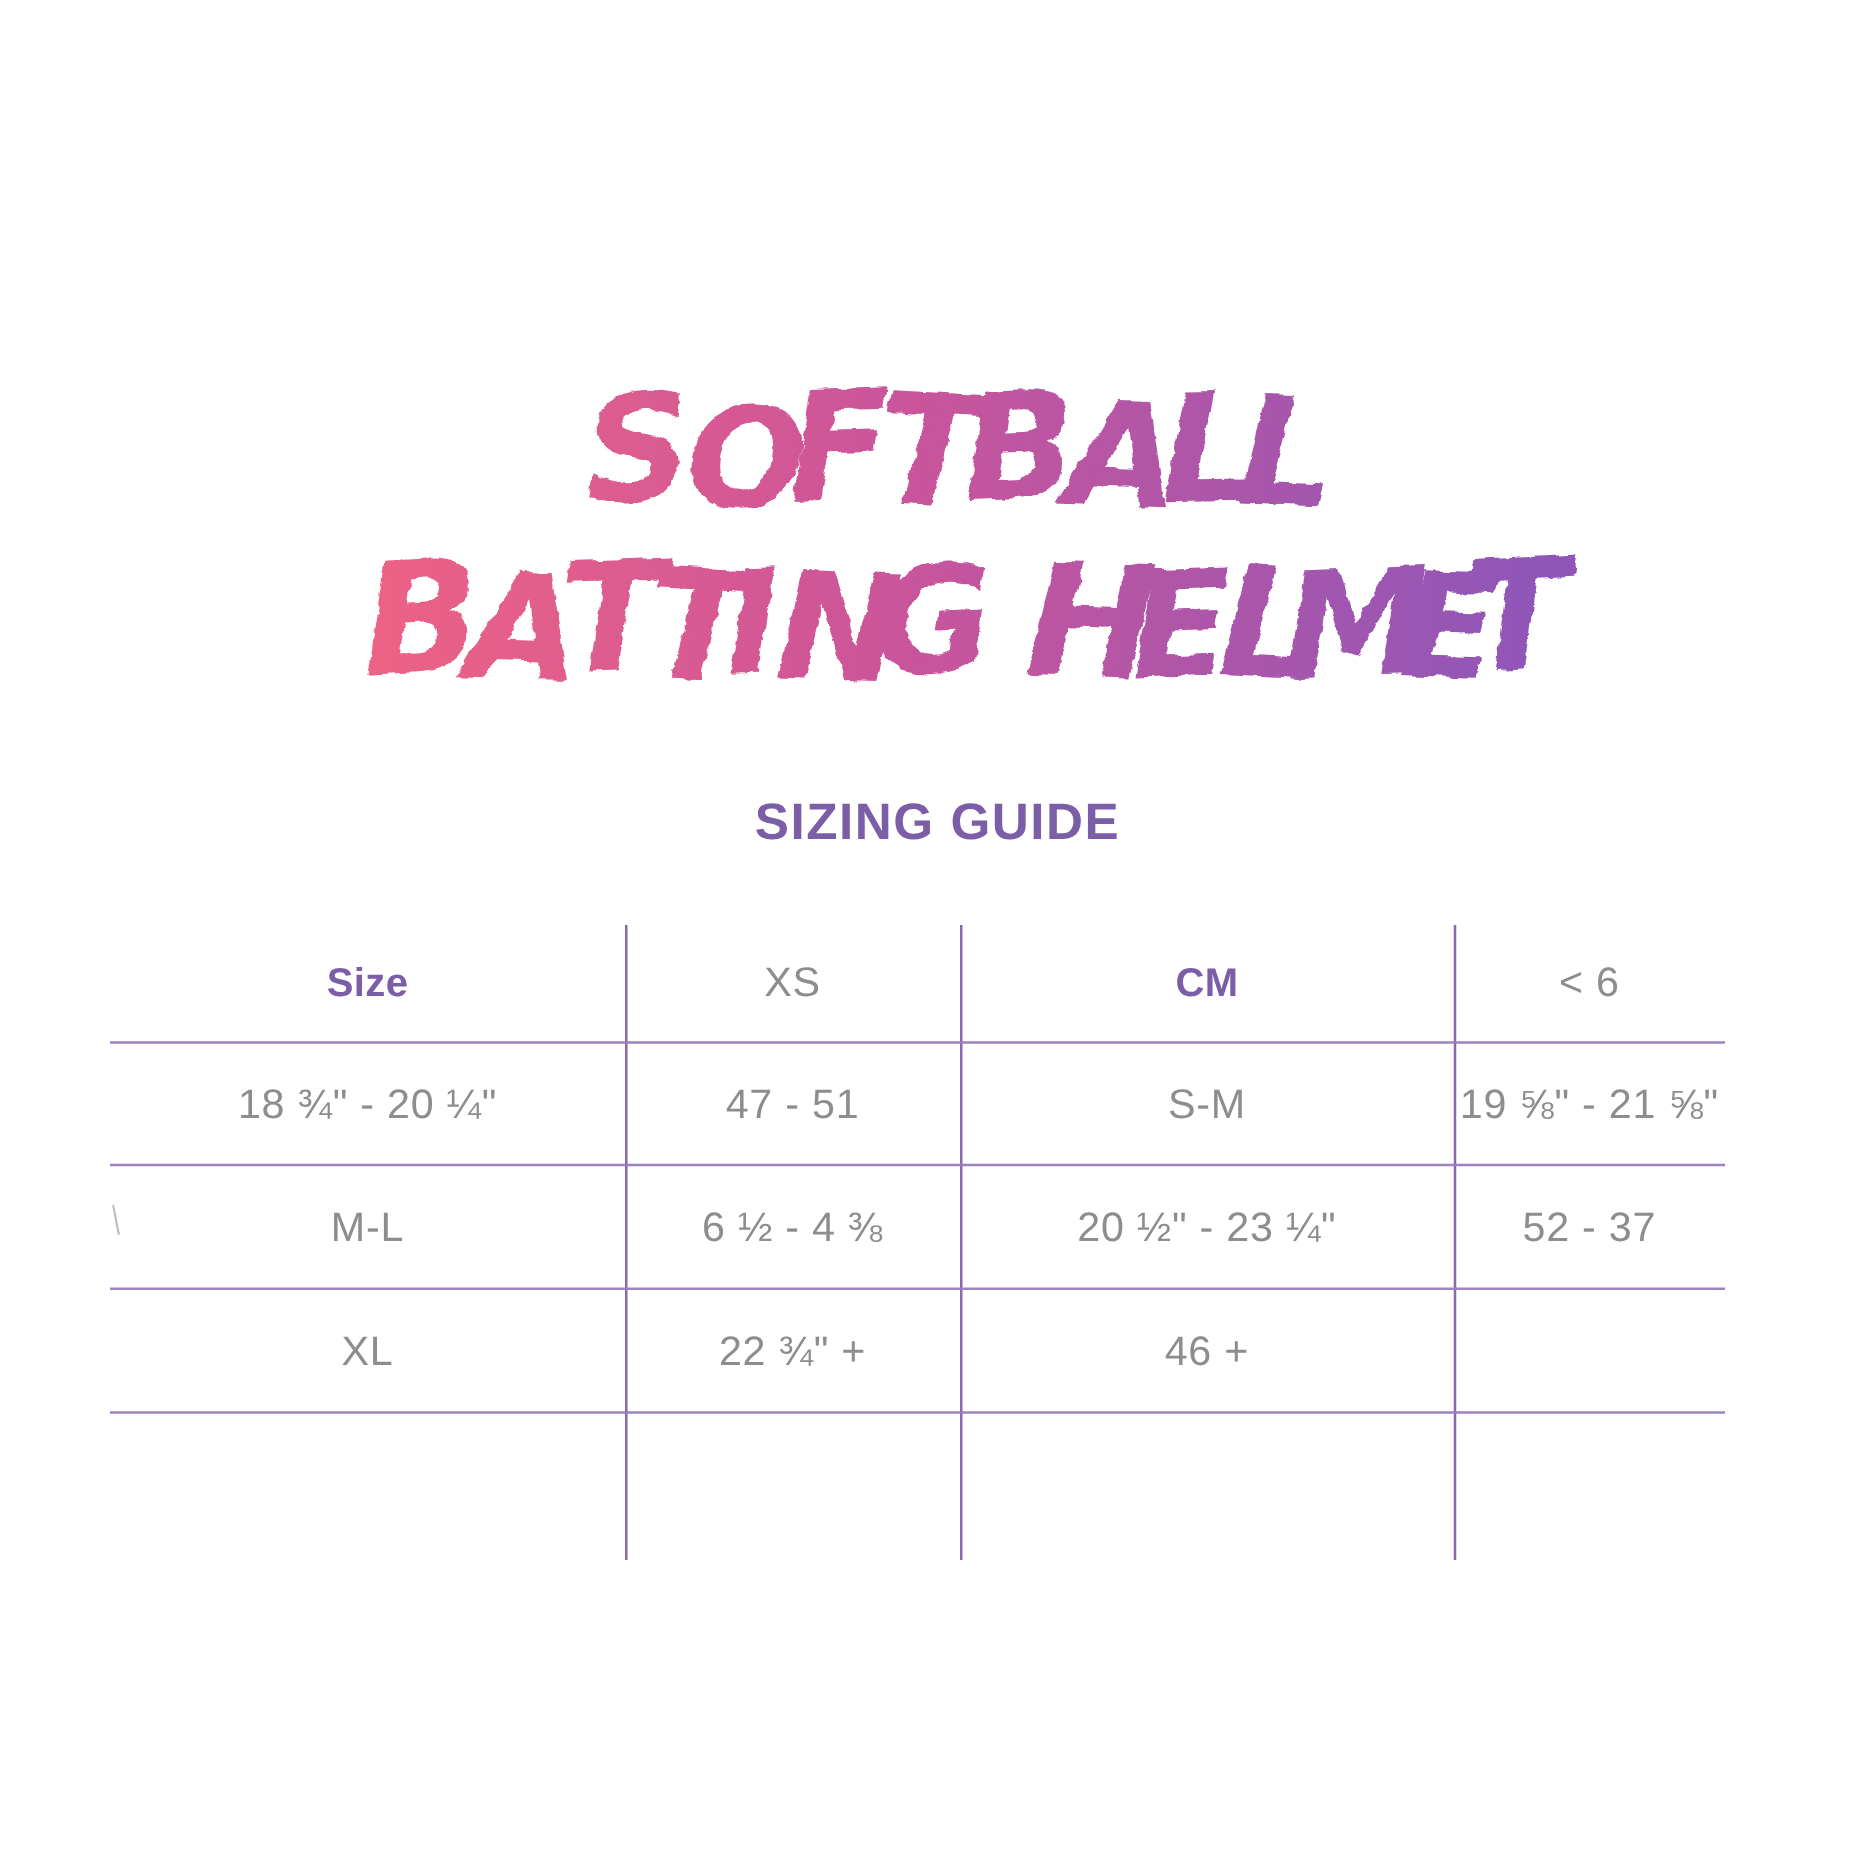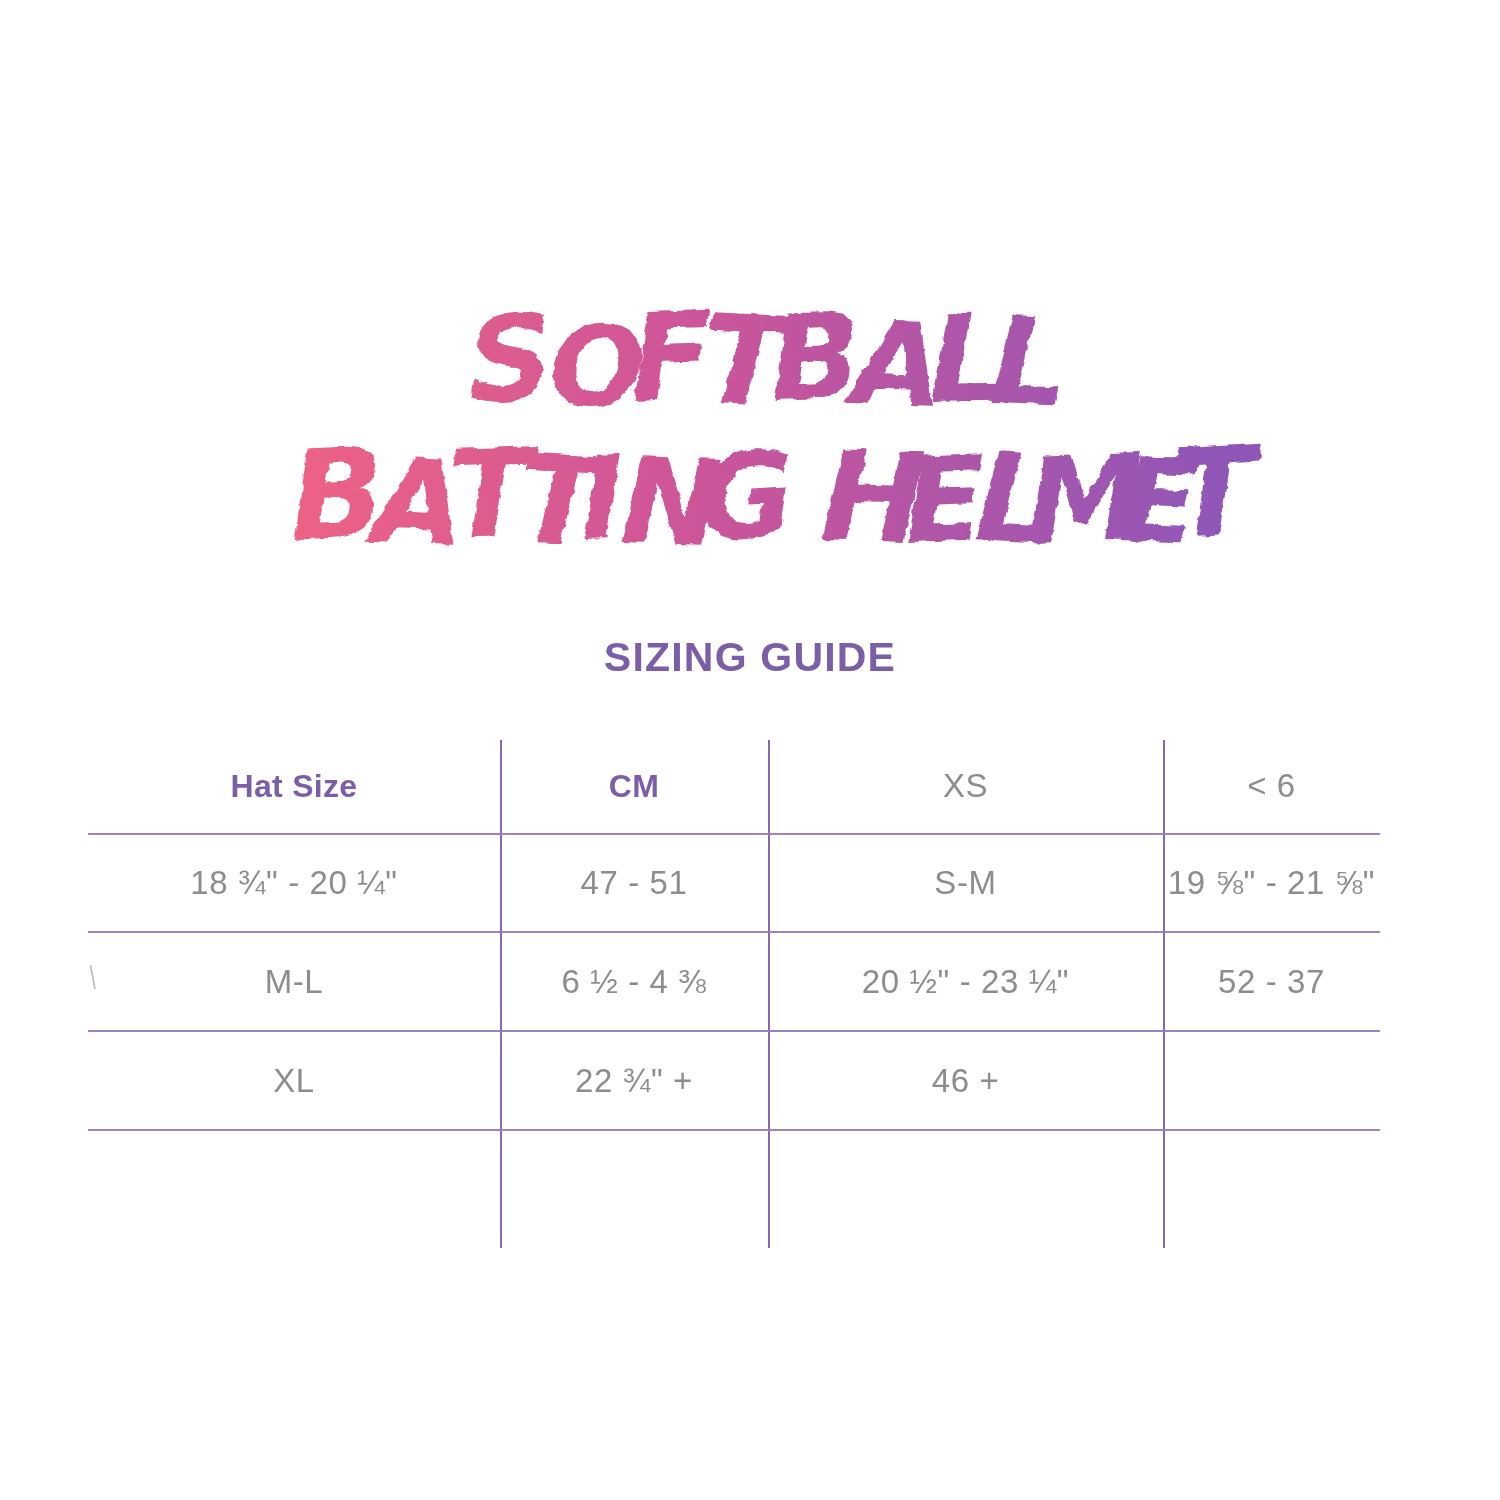--- a/index.html
+++ b/index.html
@@ -182,24 +182,24 @@
     <div class="vline" style="left:680px;"></div>
     <div class="vline" style="left:1075px;"></div>
 
     <div class="hline" style="top:95px;"></div>
     <div class="hline" style="top:193px;"></div>
     <div class="hline" style="top:292px;"></div>
     <div class="hline" style="top:391px;"></div>
 
     <div class="grid">
 
-      <div class="cell head">Hat Size</div>
+      <div class="cell head">Size</div>
+      <div class="cell body">XS</div>
+
       <div class="cell head">CM</div>
-
-      <div class="cell body">XS</div>
       <div class="cell body">&lt; 6</div>
       <div class="cell body">18 ¾" - 20 ¼"</div>
       <div class="cell body">47 - 51</div>
 
       <div class="cell body">S-M</div>
       <div class="cell body">19 ⅝" - 21 ⅝"</div>
 
       <div class="cell body">M-L</div>
       <div class="cell body">6 ½ - 4 ⅜</div>
       <div class="cell body">20 ½" - 23 ¼"</div>

